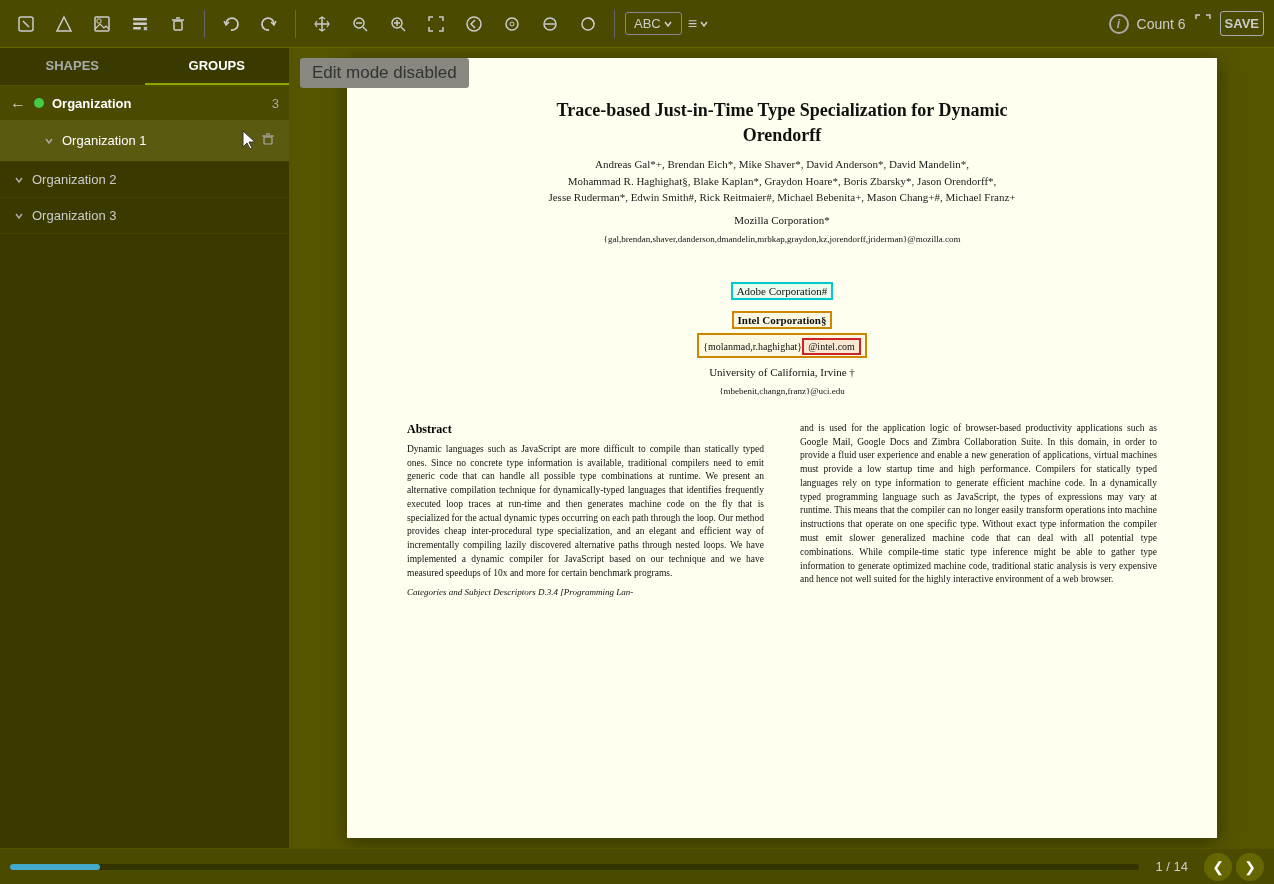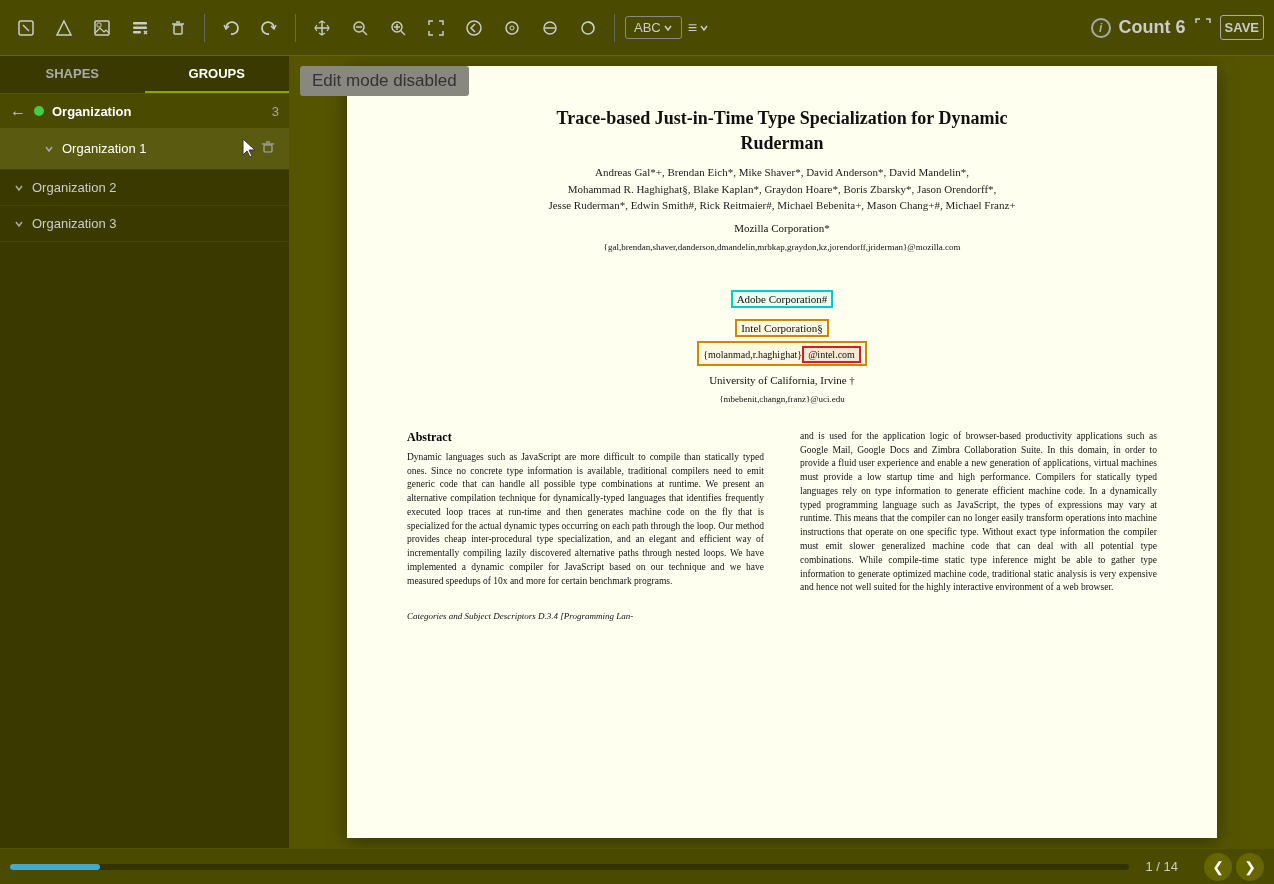--- a/index.html
+++ b/index.html
@@ -1,20 +1,20 @@
 <!DOCTYPE html>
 <html><head>
   <meta charset="utf-8">
   <style>
     * { box-sizing: border-box; margin: 0; padding: 0; }
     body { width: 1274px; height: 884px; background: #3a3a00; font-family: Arial, sans-serif; overflow: hidden; display: flex; flex-direction: column; }
 
     
     .toolbar {
-      height: 56px;
+      height: 48px;
       background: #4a4a00;
       border-bottom: 1px solid #666600;
       display: flex;
       align-items: center;
       padding: 0 10px;
       gap: 6px;
       flex-shrink: 0;
     }
     .toolbar-btn {
       width: 32px; height: 32px;
@@ -24,21 +24,21 @@
       border-radius: 4px;
       font-size: 16px;
     }
     .toolbar-separator { width: 1px; height: 28px; background: #666; margin: 0 4px; }
     .toolbar-spacer { flex: 1; }
     .toolbar-right {
       display: flex; align-items: center; gap: 8px;
     }
     .count-btn {
       display: flex; align-items: center; gap: 4px;
-      background: none; border: none; color: #ccc; cursor: pointer; font-size: 18px; font-weight: bold;
+      background: none; border: none; color: #ccc; cursor: pointer; font-size: 14px;
     }
     .info-icon {
       width: 20px; height: 20px; border-radius: 50%; border: 2px solid #aaa;
       display: flex; align-items: center; justify-content: center;
       font-size: 12px; color: #aaa; font-style: italic; font-weight: bold;
     }
     .expand-btn {
       background: none; border: none; color: #ccc; cursor: pointer; font-size: 16px;
     }
     .save-btn {
@@ -281,21 +281,21 @@
     }
     .progress-fill {
       height: 100%;
       background: #44aacc;
       border-radius: 3px;
       width: 8%;
     }
     .page-info {
       color: #ccc;
       font-size: 13px;
-      margin-right: 22px;
+      margin-right: 12px;
     }
     .nav-btn {
       width: 28px; height: 28px;
       border-radius: 50%;
       background: #666600;
       border: none;
       color: #fff;
       cursor: pointer;
       display: flex; align-items: center; justify-content: center;
       font-size: 14px;
@@ -496,61 +496,61 @@
 
   <div class="doc-area">
 
     <div class="edit-mode-bar">Edit mode disabled</div>
 
     <div class="doc-scroll">
       <div class="doc-page">
 
         <div class="doc-title">
           <div>Trace-based Just-in-Time Type Specialization for Dynamic</div>
-          <div>Ruderman</div>
+          <div>Orendorff</div>
         </div>
 
         <div class="doc-authors">
           <div>Andreas Gal*+, Brendan Eich*, Mike Shaver*, David Anderson*, David Mandelin*,</div>
           <div>Mohammad R. Haghighat§, Blake Kaplan*, Graydon Hoare*, Boris Zbarsky*, Jason Orendorff*,</div>
           <div>Jesse Ruderman*, Edwin Smith#, Rick Reitmaier#, Michael Bebenita+, Mason Chang+#, Michael Franz+</div>
         </div>
 
         <div class="org-section">
           <div class="org-name">Mozilla Corporation*</div>
           <div class="org-email" style="font-size:9px;">{gal,brendan,shaver,danderson,dmandelin,mrbkap,graydon,kz,jorendorff,jriderman}@mozilla.com</div>
         </div>
 
         <div class="org-section">
           <div class="org-name" style="display:inline-block;margin-top:28px;">
             <span class="highlight-box-cyan">Adobe Corporation#</span>
           </div>
         </div>
 
         <div class="org-section">
-          <div class="org-name" style="display:inline-block;">
+          <div class="org-name" style="display:inline-block;font-weight:bold;">
             <span class="highlight-box-orange">Intel Corporation§</span>
           </div>
           <div style="margin-top:2px;">
             <span class="highlight-box-orange">
               <span class="org-email">{molanmad,r.haghighat}</span><span class="org-email highlight-box-red">@intel.com</span>
             </span>
           </div>
         </div>
 
         <div class="org-section">
           <div class="org-name">University of California, Irvine †</div>
           <div class="org-email" style="font-size:9px;">{mbebenit,changn,franz}@uci.edu</div>
         </div>
 
         <div class="abstract-section">
           <div>
             <div class="abstract-title">Abstract</div>
             <div class="abstract-text">Dynamic languages such as JavaScript are more difficult to compile than statically typed ones. Since no concrete type information is available, traditional compilers need to emit generic code that can handle all possible type combinations at runtime. We present an alternative compilation technique for dynamically-typed languages that identifies frequently executed loop traces at run-time and then generates machine code on the fly that is specialized for the actual dynamic types occurring on each path through the loop. Our method provides cheap inter-procedural type specialization, and an elegant and efficient way of incrementally compiling lazily discovered alternative paths through nested loops. We have implemented a dynamic compiler for JavaScript based on our technique and we have measured speedups of 10x and more for certain benchmark programs.</div>
-            <div class="categories-text" style="margin-top:22px;">Categories and Subject Descriptors   D.3.4 [Programming Lan-</div>
+            <div class="categories-text" style="margin-top:6px;">Categories and Subject Descriptors   D.3.4 [Programming Lan-</div>
           </div>
           <div>
             <div class="abstract-text">and is used for the application logic of browser-based productivity applications such as Google Mail, Google Docs and Zimbra Collaboration Suite. In this domain, in order to provide a fluid user experience and enable a new generation of applications, virtual machines must provide a low startup time and high performance.
 
     Compilers for statically typed languages rely on type information to generate efficient machine code. In a dynamically typed programming language such as JavaScript, the types of expressions may vary at runtime. This means that the compiler can no longer easily transform operations into machine instructions that operate on one specific type. Without exact type information the compiler must emit slower generalized machine code that can deal with all potential type combinations. While compile-time static type inference might be able to gather type information to generate optimized machine code, traditional static analysis is very expensive and hence not well suited for the highly interactive environment of a web browser.</div>
           </div>
         </div>
 
       </div>
     </div>

